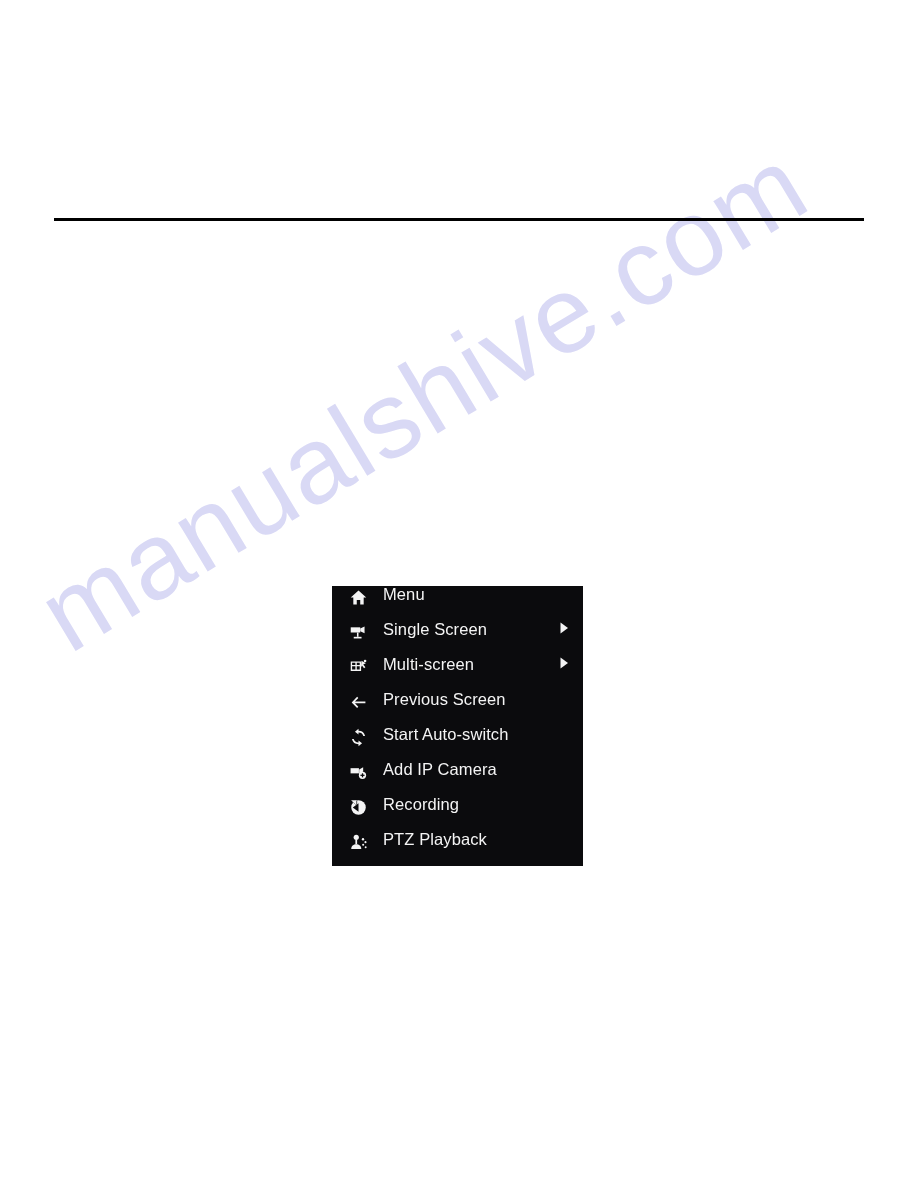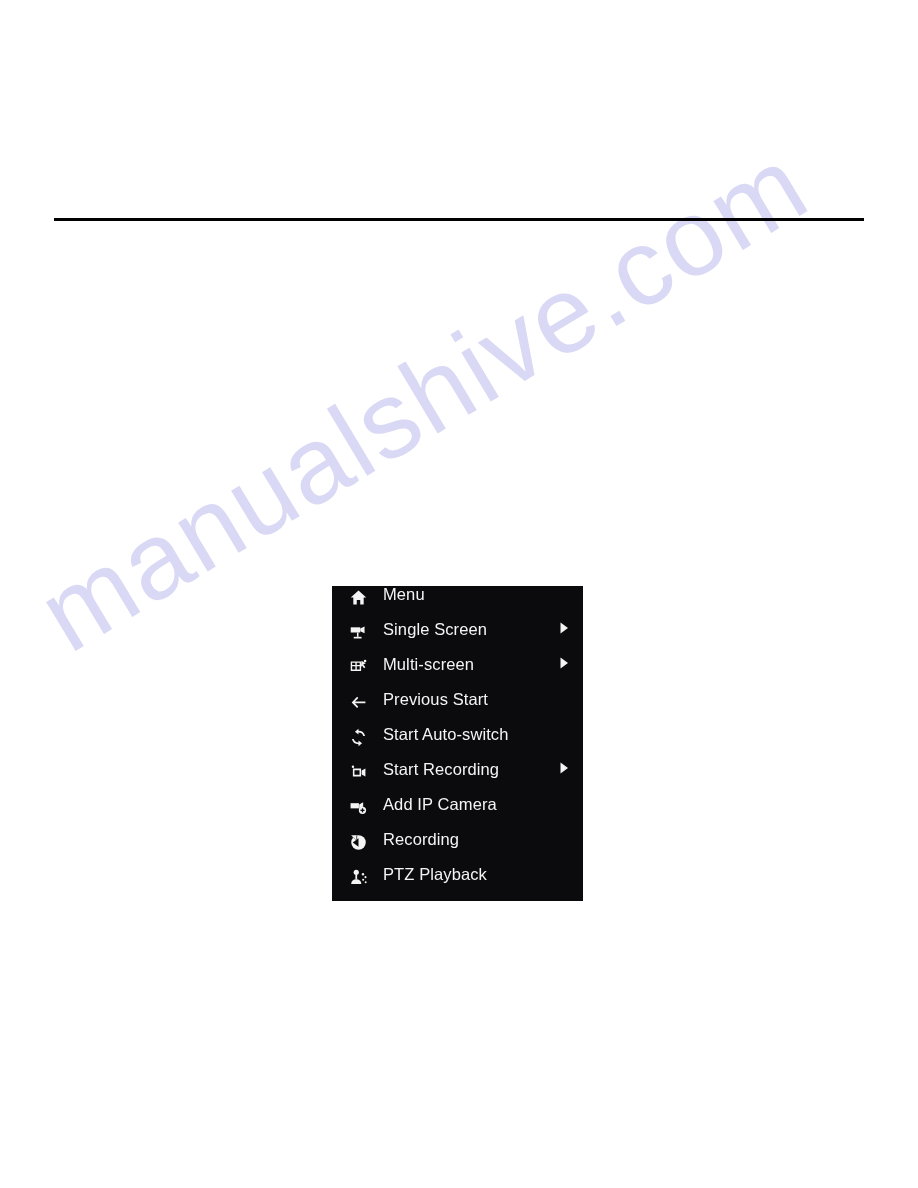--- a/index.html
+++ b/index.html
@@ -166,51 +166,36 @@
             <path d="M0.5 0.5 L8 6 L0.5 11.5 Z"></path>
           </svg>
         </span>
       </div>
       <div class="menu-item">
         <span class="menu-icon">
           <svg width="19" height="19" viewBox="0 0 22 22">
             <path d="M9.4 4.4 L10.8 5.8 L6.9 9.9 H19 V11.9 H6.9 L10.8 16 L9.4 17.4 L3.1 10.9 Z"></path>
           </svg>
         </span>
-        <span class="menu-label">Previous Start</span>
+        <span class="menu-label">Previous Screen</span>
         <span class="submenu-arrow hidden">
           <svg width="9" height="12" viewBox="0 0 9 12">
             <path d="M0.5 0.5 L8 6 L0.5 11.5 Z"></path>
           </svg>
         </span>
       </div>
       <div class="menu-item">
         <span class="menu-icon">
           <svg width="19" height="19" viewBox="0 0 22 22">
             <path d="M11 3.2 A7.8 7.8 0 0 1 18.6 9.2 L16.6 9.2 A5.8 5.8 0 0 0 11 5.2 L11 7.6 L6.9 4.2 L11 0.9 Z"></path>
             <path d="M11 18.8 A7.8 7.8 0 0 1 3.4 12.8 L5.4 12.8 A5.8 5.8 0 0 0 11 16.8 L11 14.4 L15.1 17.8 L11 21.1 Z"></path>
           </svg>
         </span>
         <span class="menu-label">Start Auto-switch</span>
         <span class="submenu-arrow hidden">
-          <svg width="9" height="12" viewBox="0 0 9 12">
-            <path d="M0.5 0.5 L8 6 L0.5 11.5 Z"></path>
-          </svg>
-        </span>
-      </div>
-      <div class="menu-item">
-        <span class="menu-icon">
-          <svg width="19" height="19" viewBox="0 0 22 22">
-            <path d="M4.5 6.5 H14 V15.5 H4.5 Z M6.3 8.3 V13.7 H12.2 V8.3 Z"></path>
-            <path d="M14.7 8.6 L19 6.3 V15.7 L14.7 13.4 Z"></path>
-            <circle cx="4.6" cy="4.4" r="1.4"></circle>
-          </svg>
-        </span>
-        <span class="menu-label">Start Recording</span>
-        <span class="submenu-arrow">
           <svg width="9" height="12" viewBox="0 0 9 12">
             <path d="M0.5 0.5 L8 6 L0.5 11.5 Z"></path>
           </svg>
         </span>
       </div>
       <div class="menu-item">
         <span class="menu-icon">
           <svg width="19" height="19" viewBox="0 0 22 22">
             <path d="M1.8 6 H11.5 V12 H1.8 Z"></path>
             <path d="M11.8 7.4 L16.4 5 V10 A4 4 0 0 0 12.6 13.3 L11.8 12.8 Z"></path>

